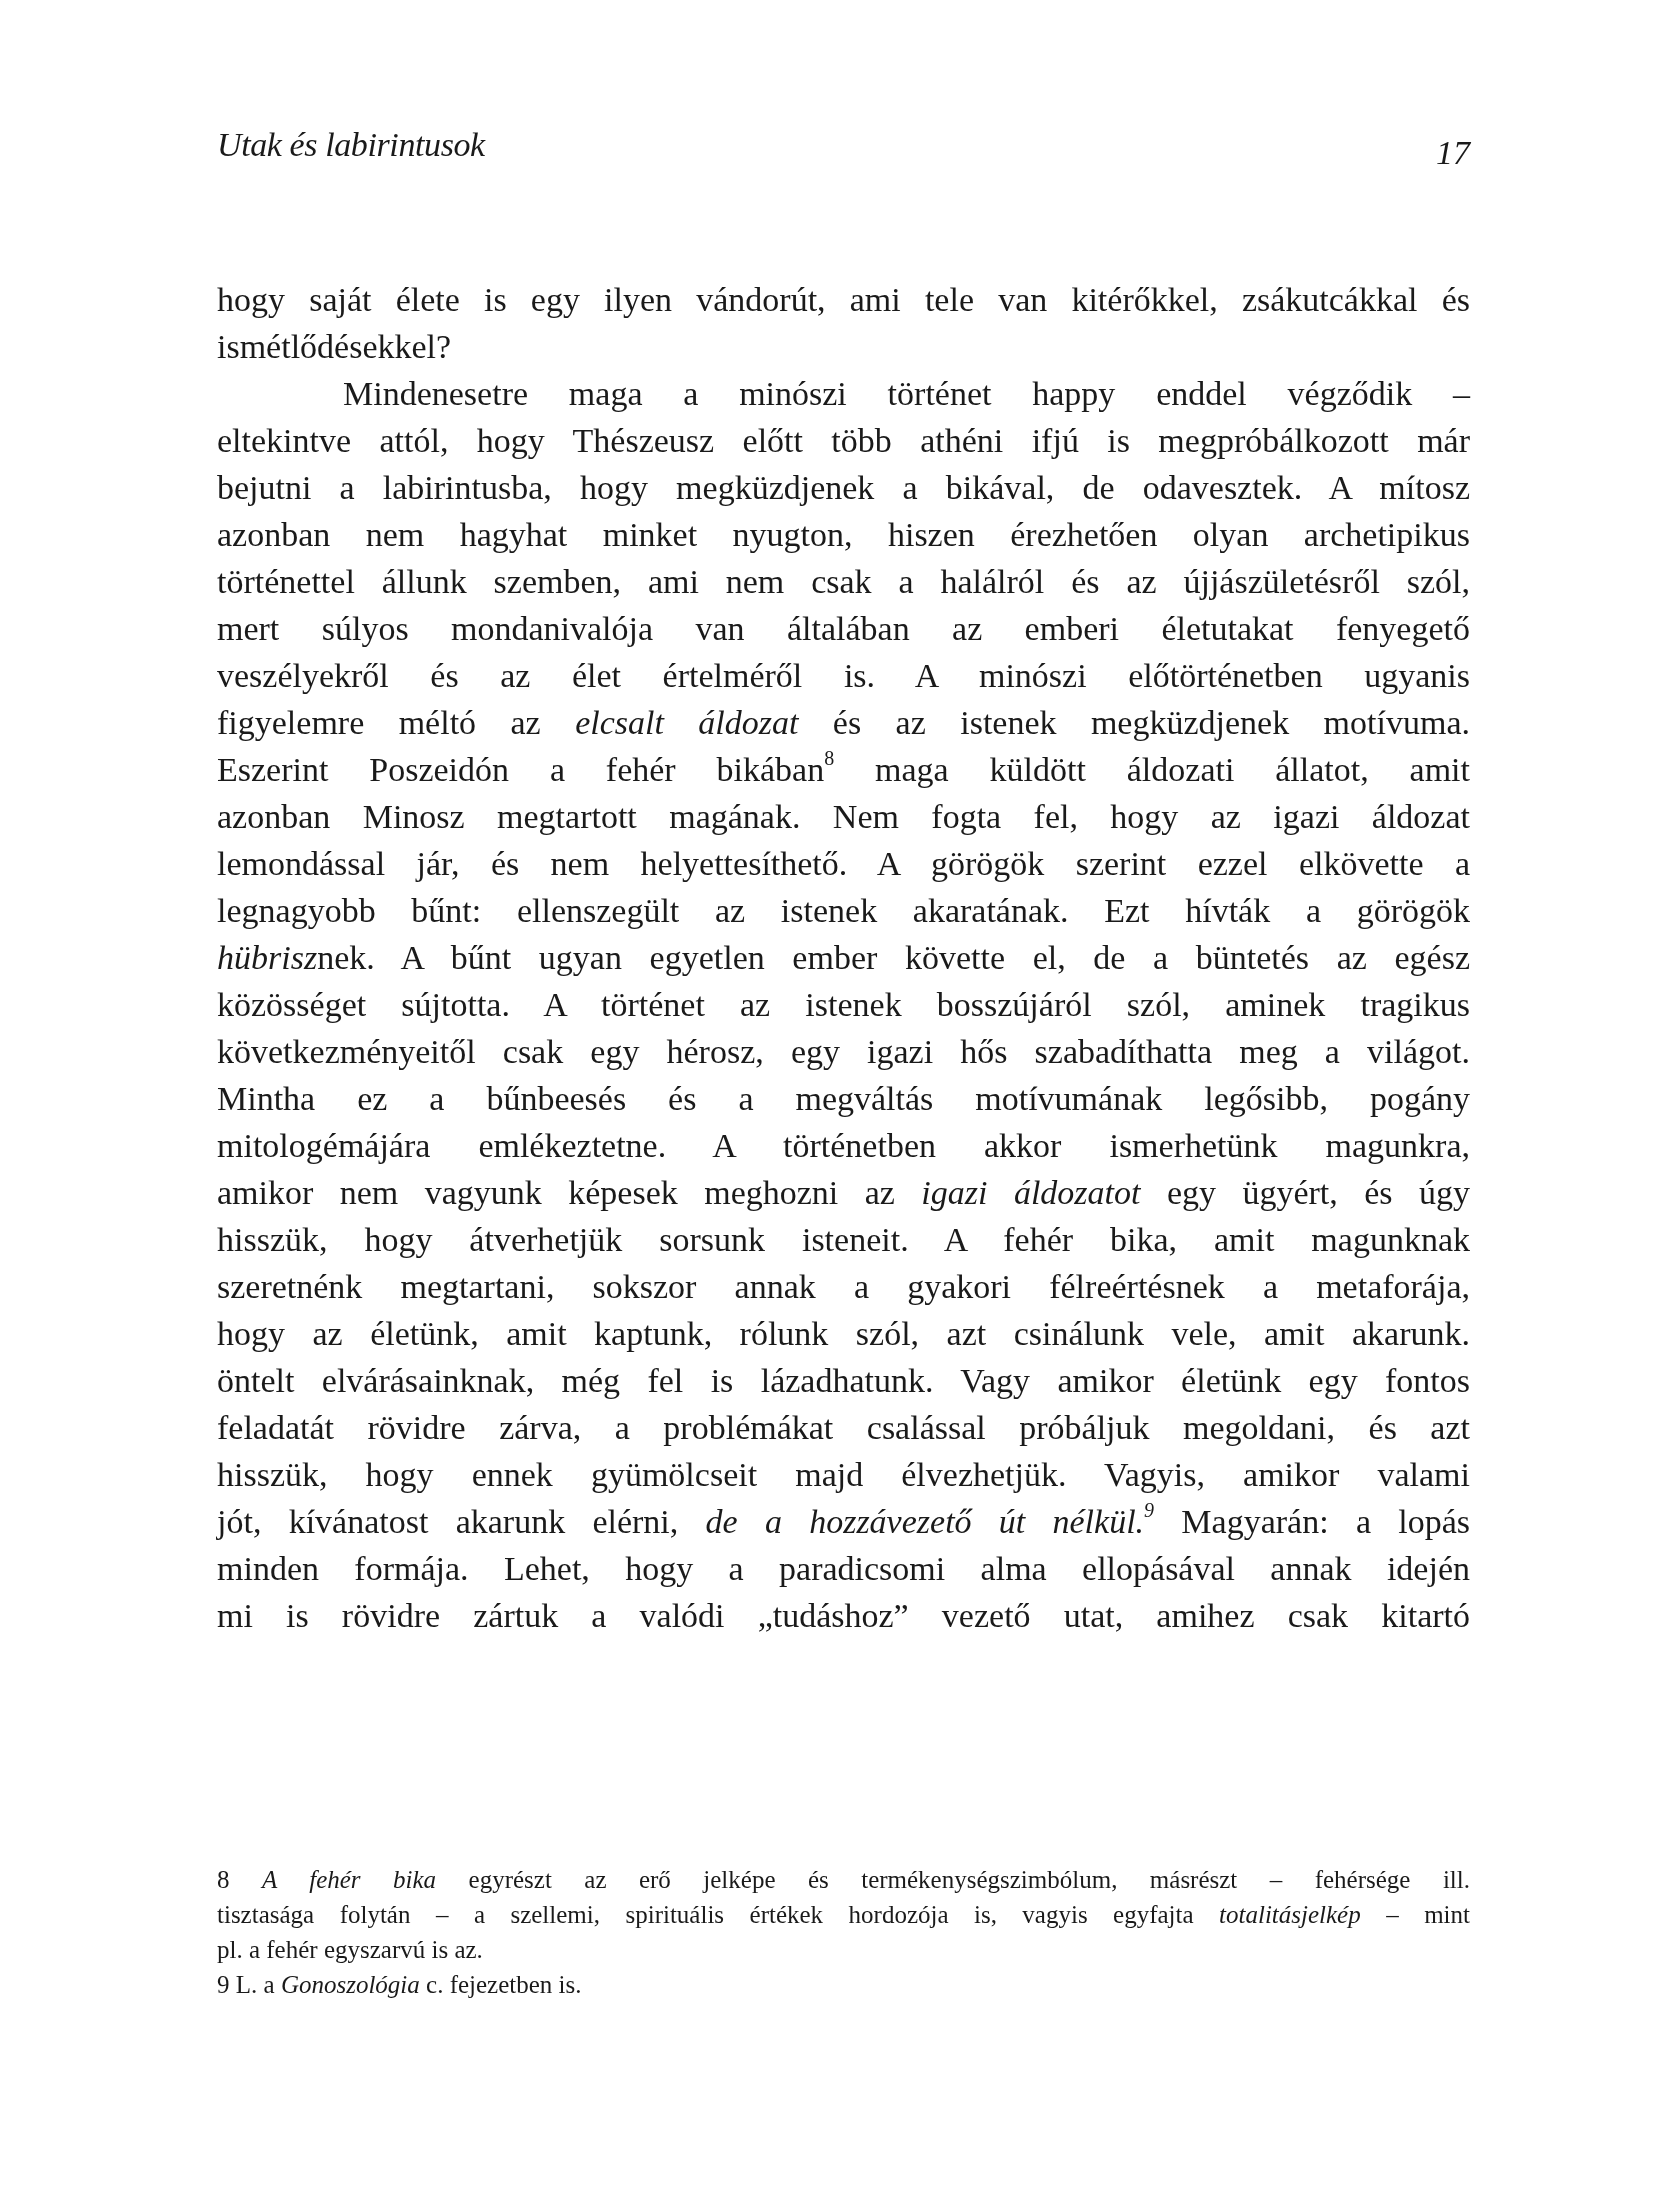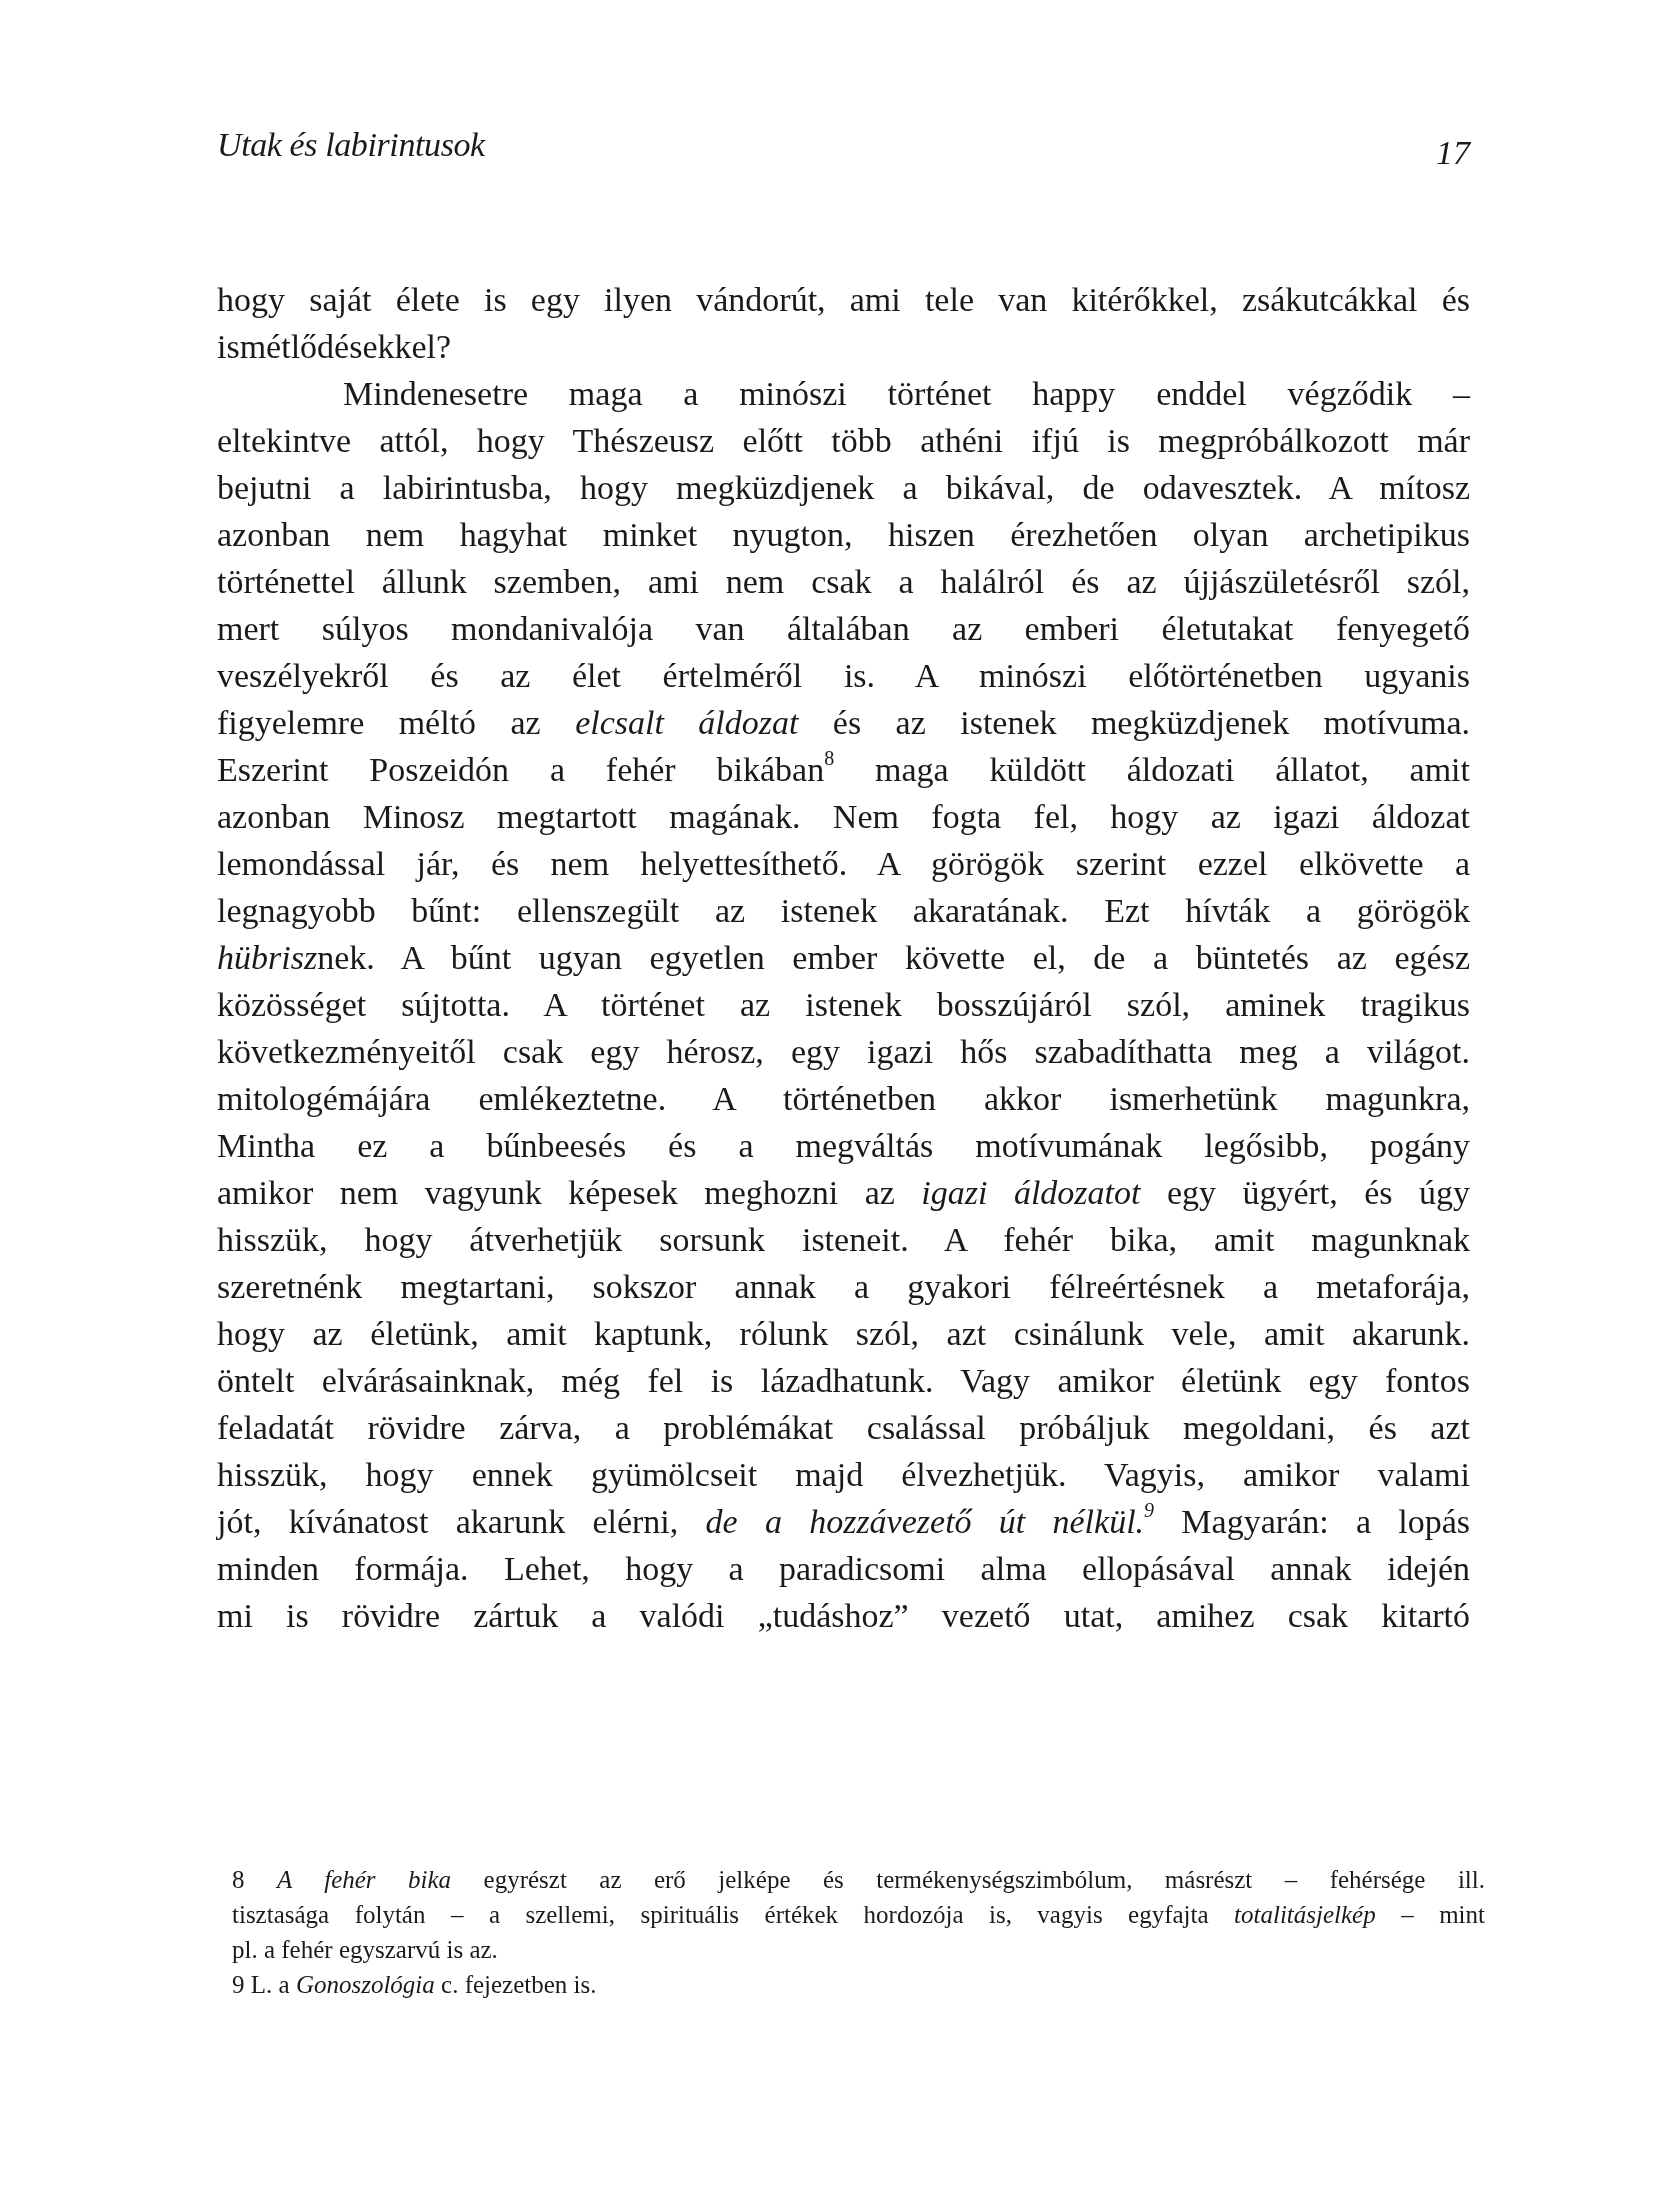--- a/index.html
+++ b/index.html
@@ -5,21 +5,21 @@
   html, body { margin: 0; padding: 0; background: #ffffff; }
   body { width: 1678px; height: 2194px; position: relative; overflow: hidden; color: #1a1a1a; font-family: "Liberation Serif", "DejaVu Serif", serif; }
   .page { position: absolute; left: 0; top: 0; width: 1666px; height: 2194px; }
   .running-head { position: absolute; left: 217px; top: 126px; width: 1253px; height: 51px; font-style: italic; font-size: 34px; }
   .running-head .title { position: absolute; left: 0; top: 0; letter-spacing: -0.4px; }
   .running-head .pageno { position: absolute; right: 0; top: 0; margin-top: 8px; }
   .body-text { position: absolute; left: 217px; top: 276px; width: 1253px; font-size: 34px; line-height: 47px; text-align: justify; }
   .line { display: block; text-align: justify; text-align-last: justify; white-space: nowrap; overflow: visible; height: 47px; }
   .line.last { text-align-last: left; }
   sup { font-size: 20px; line-height: 0; position: relative; top: -3.4px; vertical-align: super; }
-  .footnotes { position: absolute; left: 232px; top: 1862px; width: 1253px; font-size: 25px; line-height: 35px; }
+  .footnotes { position: absolute; left: 217px; top: 1862px; width: 1253px; font-size: 25px; line-height: 35px; }
   .fn-line { display: block; white-space: nowrap; height: 35px; text-align: justify; text-align-last: justify; }
   .fn-line.last { text-align-last: left; }
   em { font-style: italic; }
 </style>
 </head>
 <body>
 
 <div class="page">
   <div class="running-head">
     <span class="title">Utak és labirintusok</span>
@@ -37,22 +37,22 @@
       <span class="line"><span>mert súlyos mondanivalója van általában az emberi életutakat fenyegető</span></span>
       <span class="line"><span>veszélyekről és az élet értelméről is. A minószi előtörténetben ugyanis</span></span>
       <span class="line"><span>figyelemre méltó az </span><em>elcsalt áldozat</em><span> és az istenek megküzdjenek motívuma.</span></span>
       <span class="line"><span>Eszerint Poszeidón a fehér bikában</span><sup>8</sup><span> maga küldött áldozati állatot, amit</span></span>
       <span class="line"><span>azonban Minosz megtartott magának. Nem fogta fel, hogy az igazi áldozat</span></span>
       <span class="line"><span>lemondással jár, és nem helyettesíthető. A görögök szerint ezzel elkövette a</span></span>
       <span class="line"><span>legnagyobb bűnt: ellenszegült az istenek akaratának. Ezt hívták a görögök</span></span>
       <span class="line"><em>hübrisz</em><span>nek. A bűnt ugyan egyetlen ember követte el, de a büntetés az egész</span></span>
       <span class="line"><span>közösséget sújtotta. A történet az istenek bosszújáról szól, aminek tragikus</span></span>
       <span class="line"><span>következményeitől csak egy hérosz, egy igazi hős szabadíthatta meg a világot.</span></span>
+      <span class="line"><span>Mintha ez a bűnbeesés és a megváltás motívumának legősibb, pogány</span></span>
       <span class="line"><span>mitologémájára emlékeztetne. A történetben akkor ismerhetünk magunkra,</span></span>
-      <span class="line"><span>Mintha ez a bűnbeesés és a megváltás motívumának legősibb, pogány</span></span>
       <span class="line"><span>amikor nem vagyunk képesek meghozni az </span><em>igazi áldozatot</em><span> egy ügyért, és úgy</span></span>
       <span class="line"><span>hisszük, hogy átverhetjük sorsunk isteneit. A fehér bika, amit magunknak</span></span>
       <span class="line"><span>szeretnénk megtartani, sokszor annak a gyakori félreértésnek a metaforája,</span></span>
       <span class="line"><span>hogy az életünk, amit kaptunk, rólunk szól, azt csinálunk vele, amit akarunk.</span></span>
       <span class="line"><span>öntelt elvárásainknak, még fel is lázadhatunk. Vagy amikor életünk egy fontos</span></span>
       <span class="line"><span>feladatát rövidre zárva, a problémákat csalással próbáljuk megoldani, és azt</span></span>
       <span class="line"><span>hisszük, hogy ennek gyümölcseit majd élvezhetjük. Vagyis, amikor valami</span></span>
       <span class="line"><span>jót, kívánatost akarunk elérni, </span><em>de a hozzávezető út nélkül.</em><sup style="font-style: italic;">9</sup><span> Magyarán: a lopás</span></span>
       <span class="line"><span>minden formája. Lehet, hogy a paradicsomi alma ellopásával annak idején</span></span>
       <span class="line"><span>mi is rövidre zártuk a valódi „tudáshoz” vezető utat, amihez csak kitartó</span></span>

